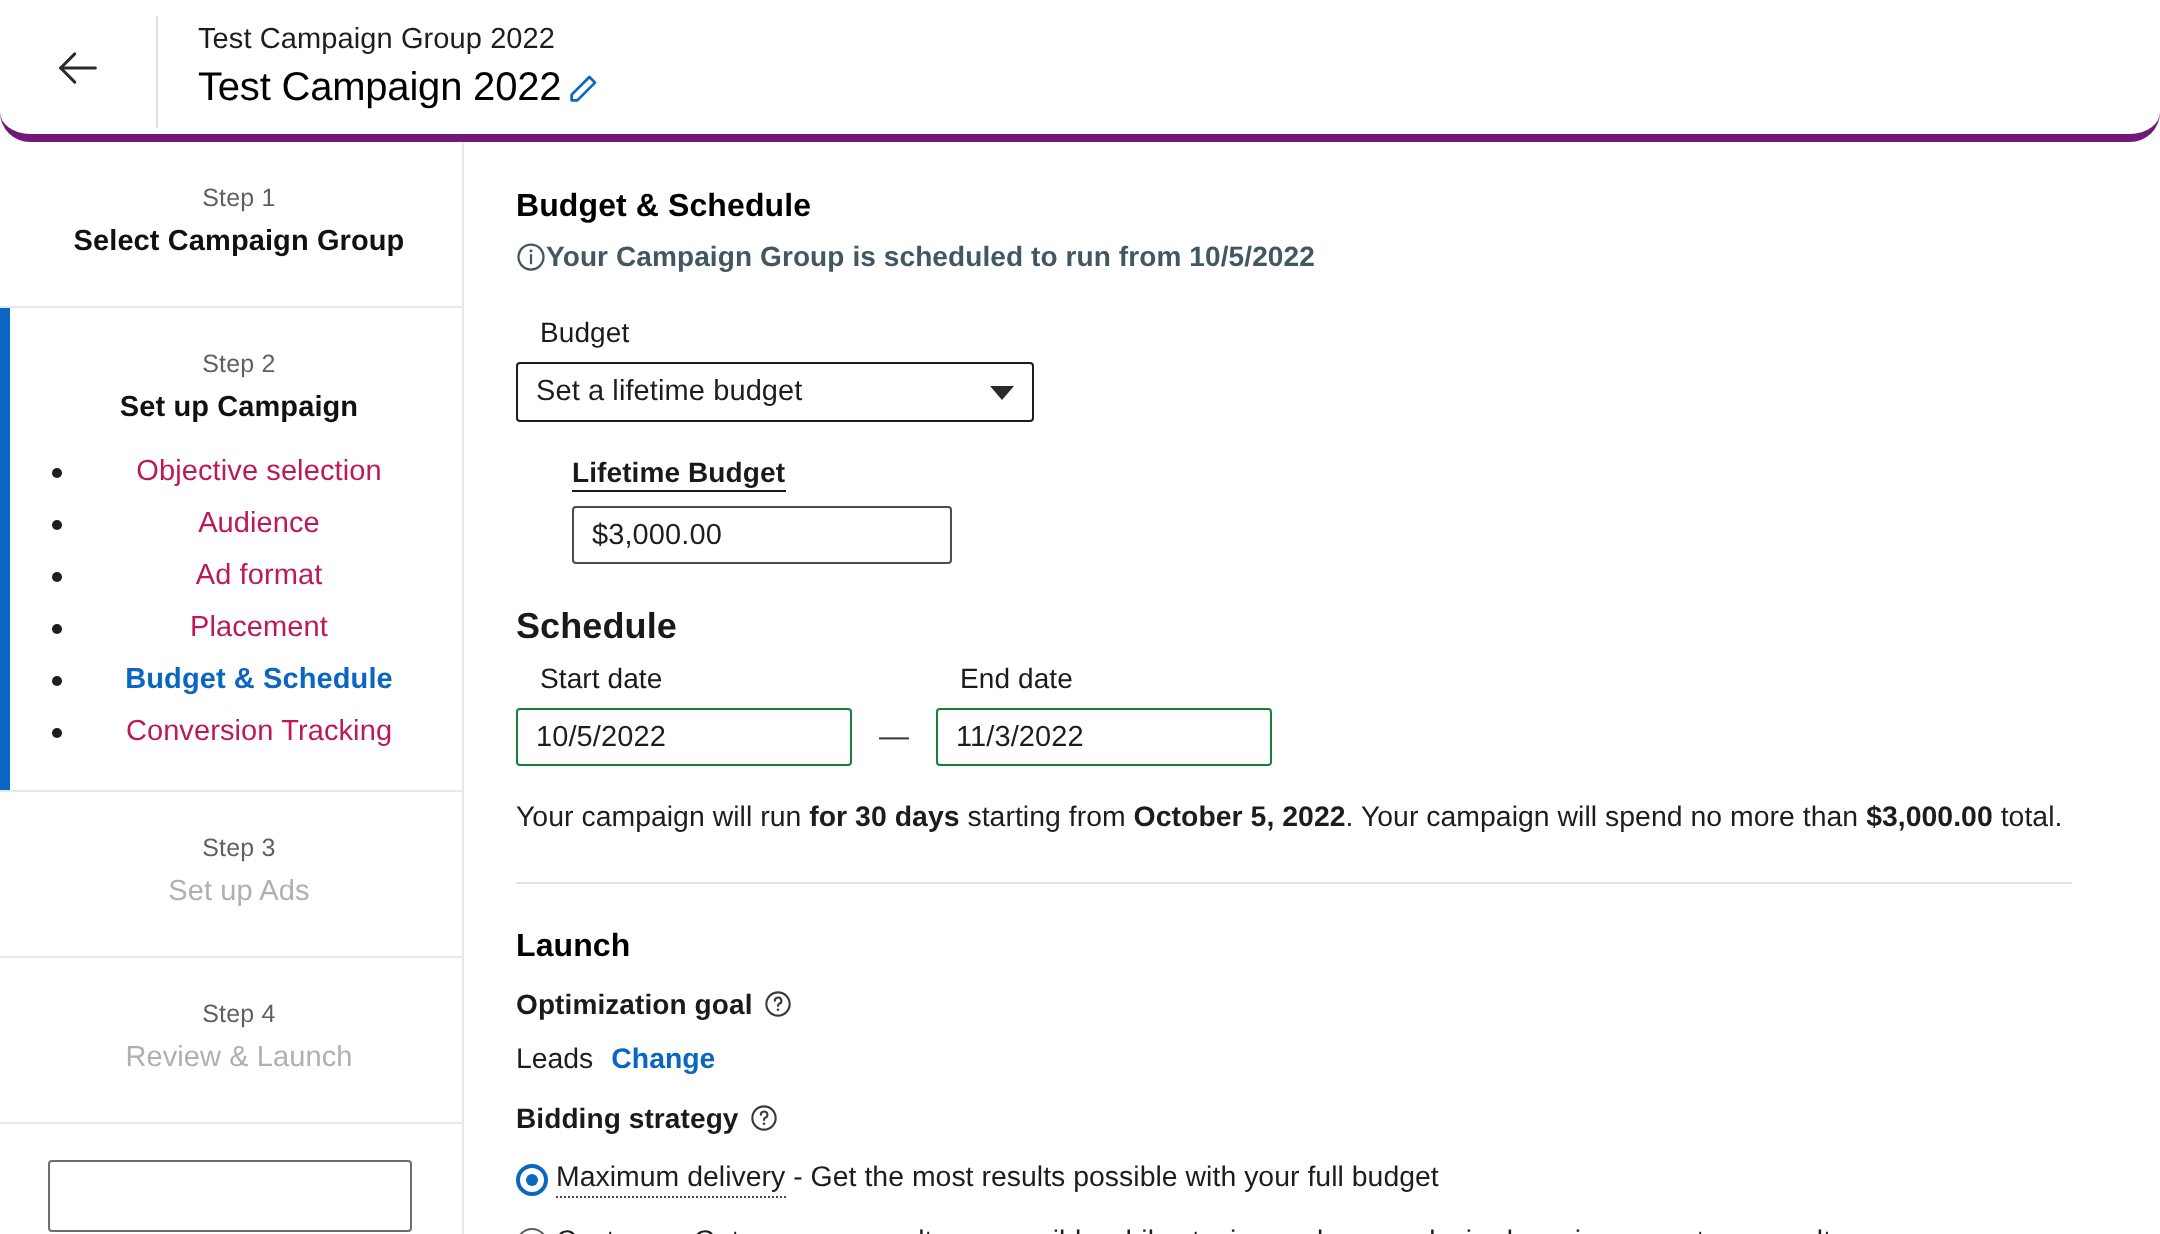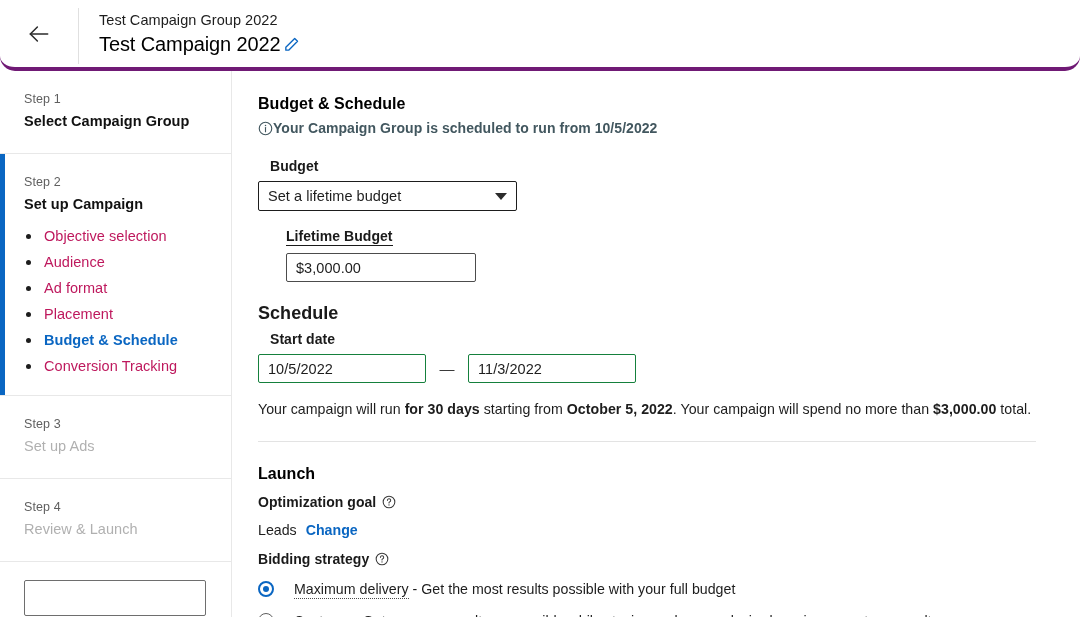--- a/index.html
+++ b/index.html
@@ -90,20 +90,21 @@
     height: 546px;
     background: #ffffff;
     border-right: 1px solid #e8e8e8;
     position: relative;
     overflow: hidden;
   }
   .step-block {
     position: relative;
     padding: 20px 16px 22px 24px;
     border-bottom: 1px solid #e8e8e8;
+    text-align: center;
   }
   .step-block.active { padding-bottom: 18px; }
   .step-block.active::before {
     content: "";
     position: absolute;
     left: 0; top: 0; bottom: 0;
     width: 5px;
     background: #0a66c2;
   }
   .step-label {
@@ -191,21 +192,21 @@
     gap: 0;
     font-size: 14px;
     font-weight: bold;
     color: #42575f;
     line-height: 19px;
     margin-bottom: 19px;
     letter-spacing: 0.05px;
   }
   .field-label {
     font-size: 14px;
-    font-weight: bold;
+    font-weight: normal;
     color: #1a1a1a;
     line-height: 18px;
     margin-bottom: 6px;
     letter-spacing: 0.05px;
     padding-left: 12px;
   }
   .select-wrap {
     position: relative;
     width: 259px;
     height: 30px;
@@ -349,22 +350,22 @@
     gap: 6px;
     font-size: 14px;
     font-weight: bold;
     color: #1a1a1a;
     line-height: 18px;
     margin-bottom: 12px;
     letter-spacing: 0.05px;
   }
   .radio-row {
     display: flex;
-    align-items: center;
-    gap: 20px;
+    align-items: flex-end;
+    gap: 4px;
     margin-bottom: 14px;
     cursor: pointer;
   }
   .radio {
     width: 16px; height: 16px;
     min-width: 16px;
     border-radius: 50%;
     border: 1.6px solid #5e5e5e;
     background: #ffffff;
     position: relative;
@@ -489,20 +490,21 @@
 
     <div class="schedule-title">Schedule</div>
 
     <div class="date-row">
       <div class="date-col">
         <div class="field-label">Start date</div>
         <input class="date-input" type="text" value="10/5/2022" style="">
       </div>
       <div class="dash">—</div>
       <div class="date-col">
+        <div class="field-label">End date</div>
         <input class="date-input" type="text" value="11/3/2022" style="">
       </div>
     </div>
 
     <div class="summary"><span>Your campaign will run </span><b>for 30 days</b><span> starting from </span><b>October 5, 2022</b><span>. Your campaign will spend no more than </span><b>$3,000.00</b><span> total.</span></div>
 
     <hr class="hr">
 
     <div class="bidding-title">Launch</div>
 

